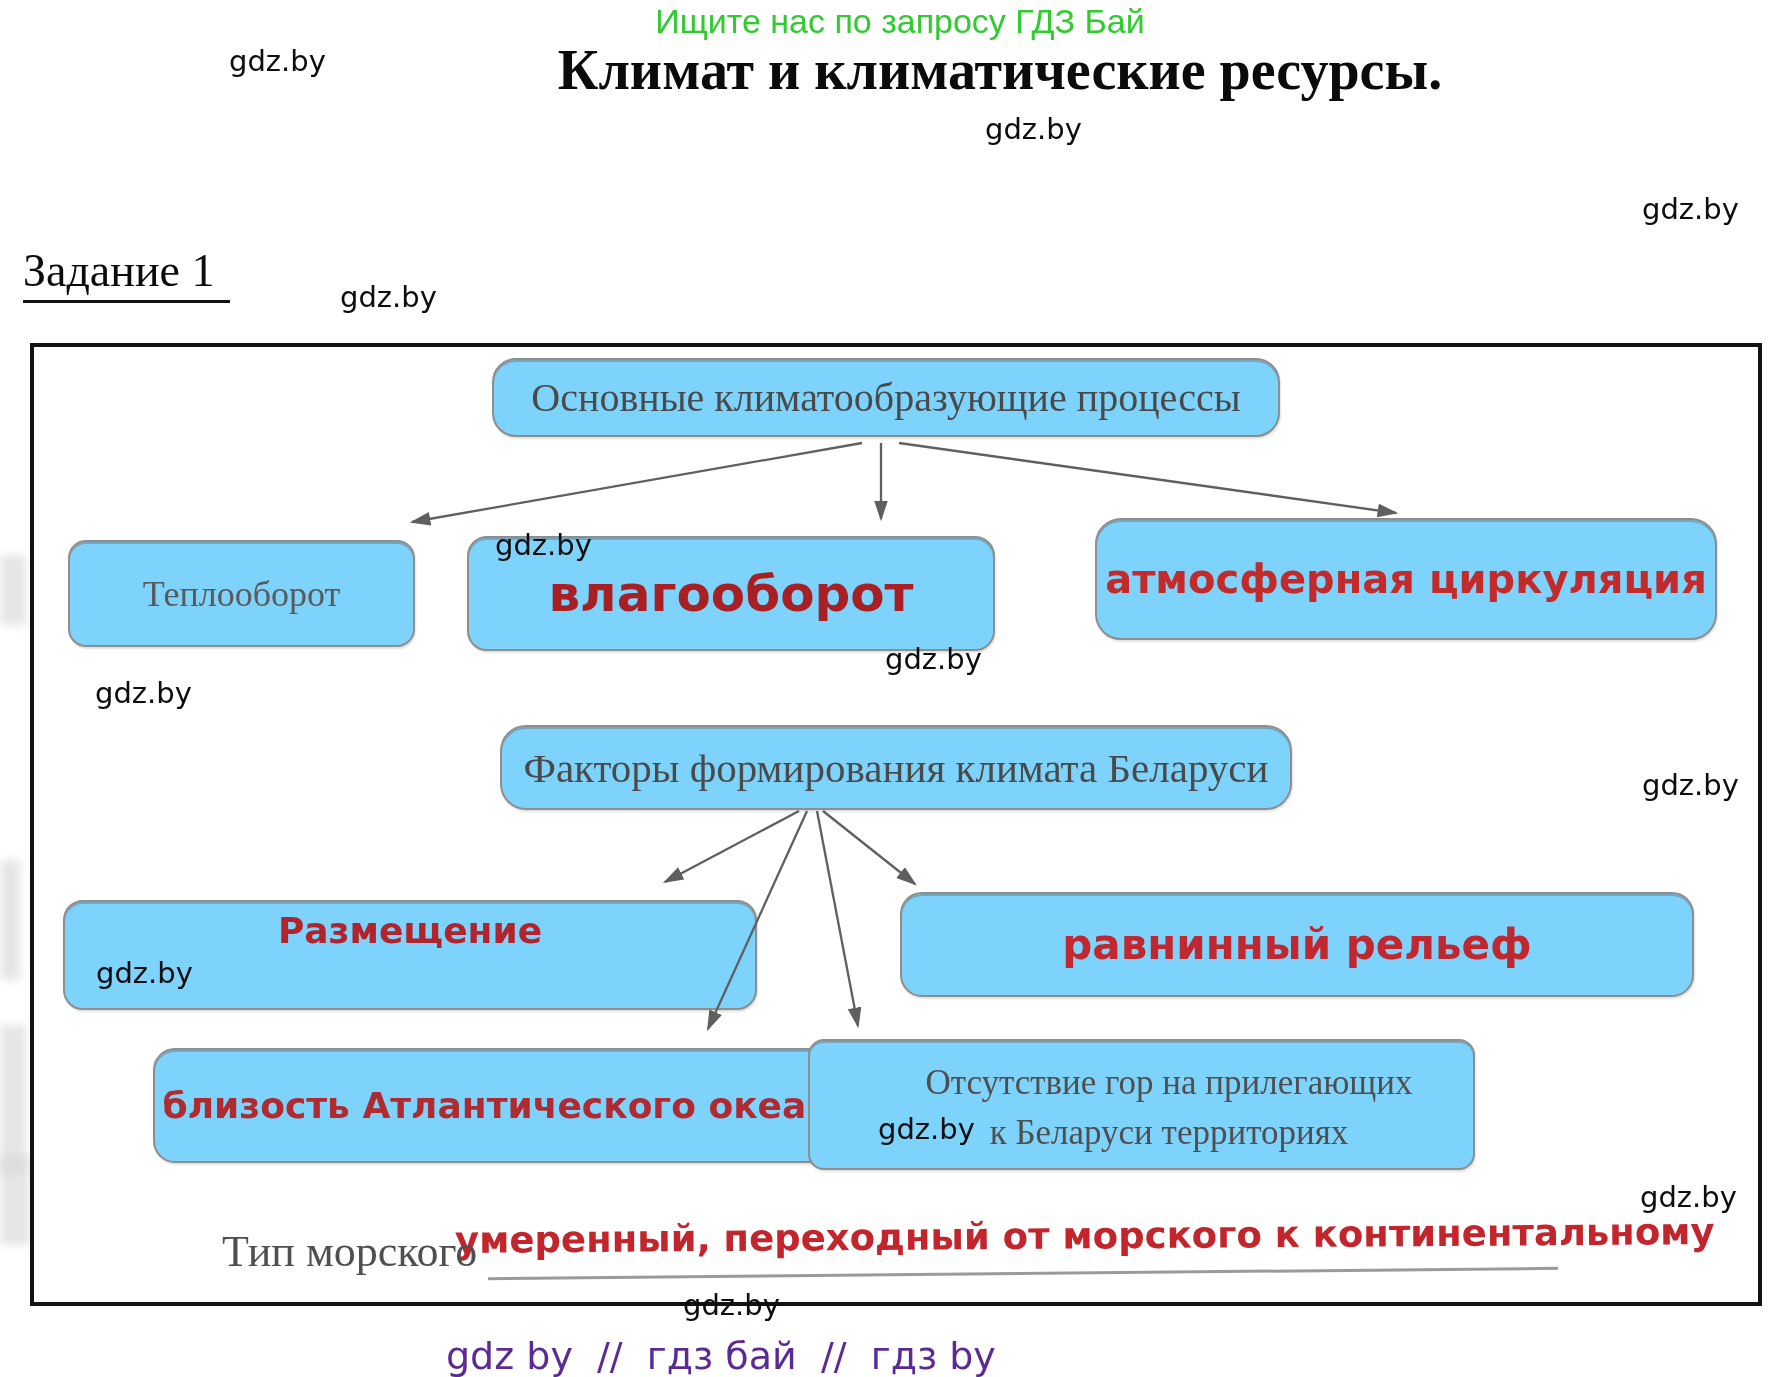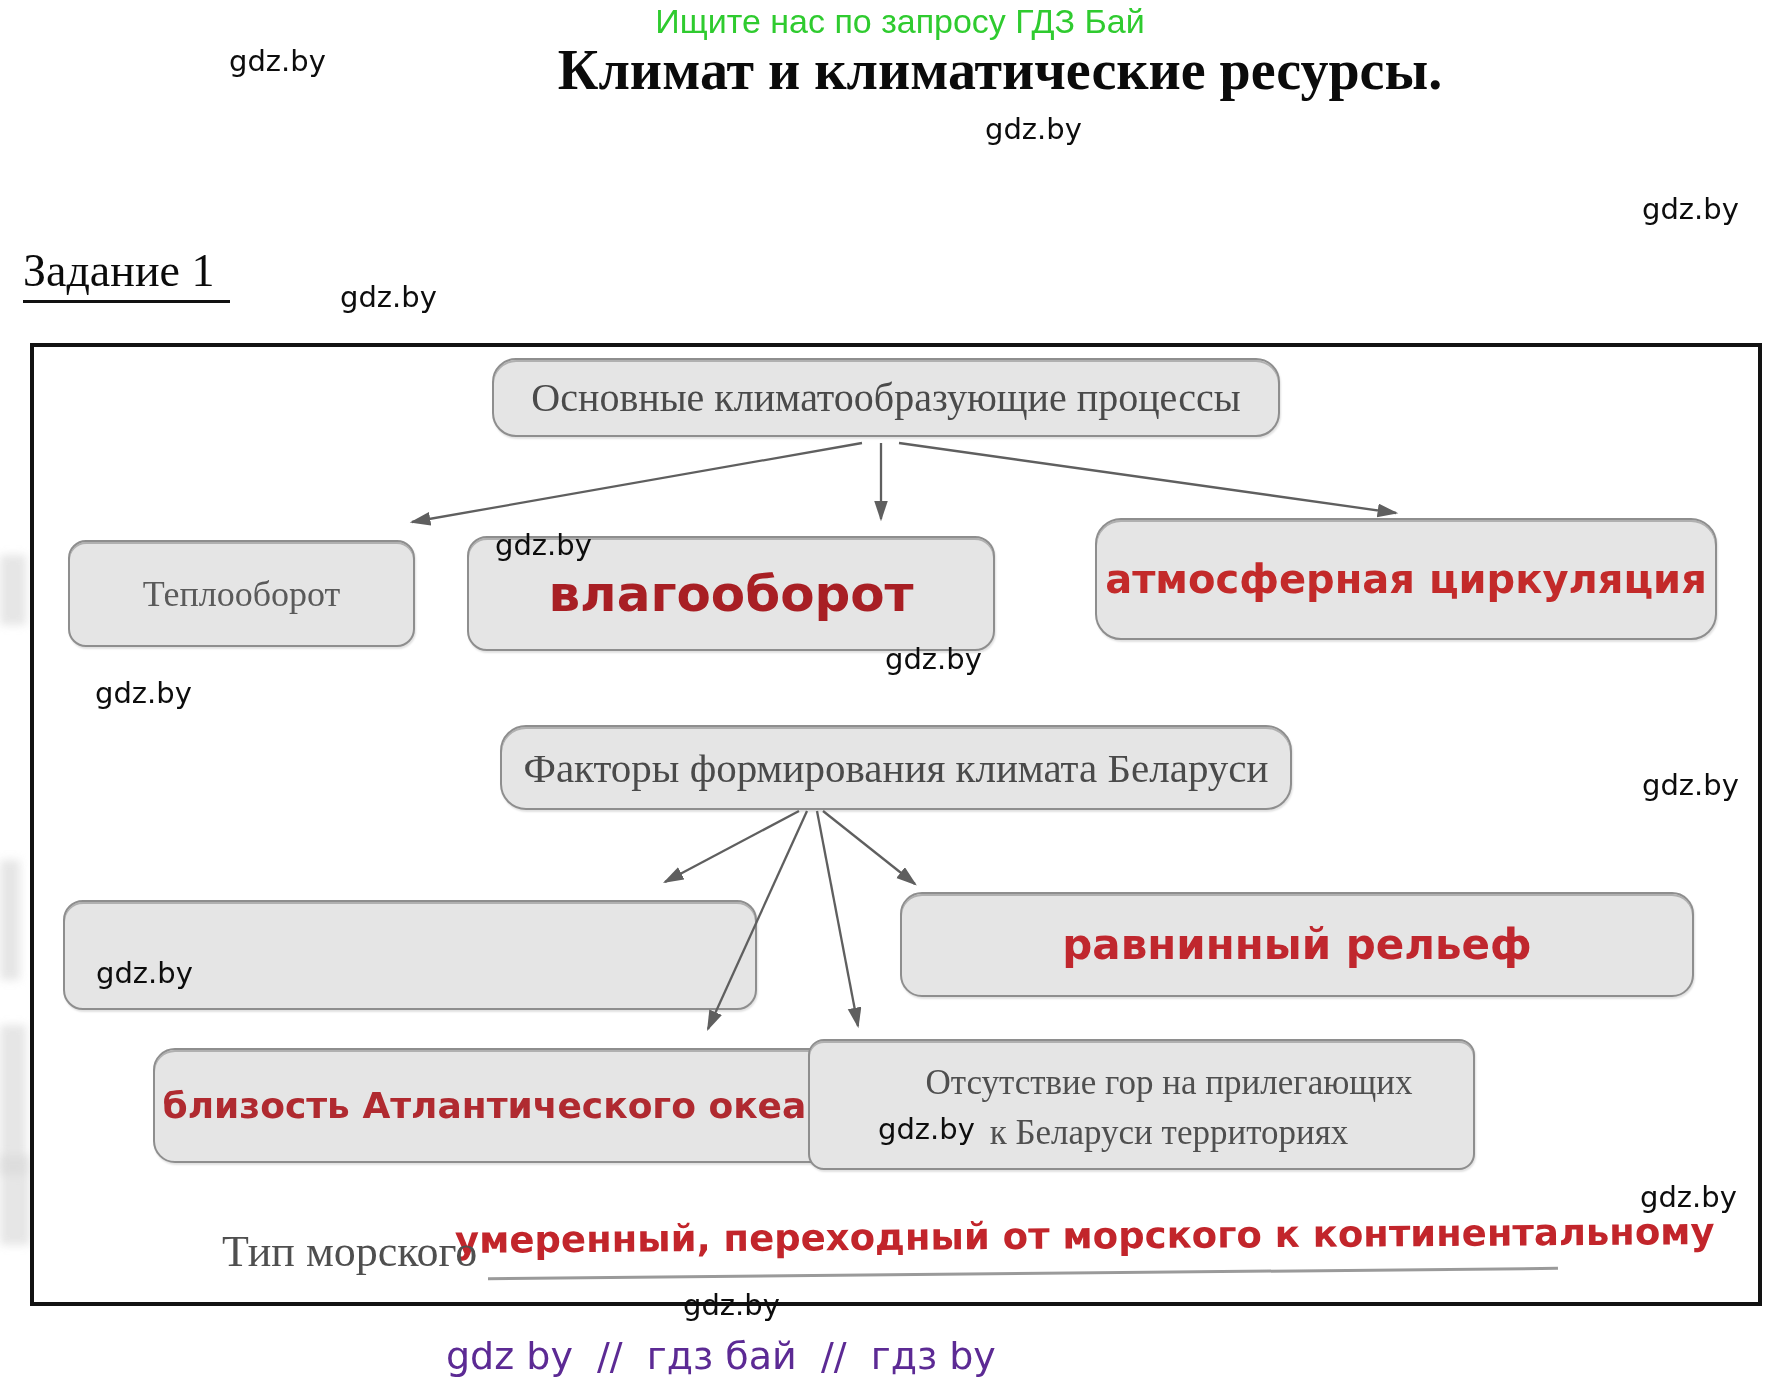--- a/index.html
+++ b/index.html
@@ -5,21 +5,21 @@
   html,body{margin:0;padding:0;}
   body{
     width:1792px;height:1377px;position:relative;background:#ffffff;
     font-family:"Liberation Sans", sans-serif;overflow:hidden;
   }
   .abs{position:absolute;}
   .serif{font-family:"Liberation Serif", serif;color:#4a4a4a;}
   .wm{font-family:"DejaVu Sans", sans-serif;font-size:29px;color:#0d0d0d;white-space:nowrap;z-index:6;}
   .red{font-family:"DejaVu Sans", sans-serif;font-weight:bold;white-space:nowrap;}
   .box{
-    position:absolute;background:#e5e5e5;border:2px solid #8e8e8e;
+    position:absolute;background:#7dd3fc;border:2px solid #8e8e8e;
     box-sizing:border-box;z-index:2;
     box-shadow:inset 0 2px 0 rgba(110,110,110,.45), 1px 2px 2px rgba(0,0,0,.12);
   }
   .center{display:flex;align-items:center;justify-content:center;text-align:center;}
   .smudge{position:absolute;filter:blur(4px);opacity:.65;z-index:0;background:#d9d9d9;}
   #arrow-layer{position:absolute;left:0;top:0;z-index:4;pointer-events:none;}
   .line2row{position:absolute;left:0;right:0;text-align:center;}
 </style>
 </head>
 <body>
@@ -65,20 +65,21 @@
 <div class="abs wm" style="left:885px;top:642px;">gdz.by</div>
 <div class="abs wm" style="left:95px;top:676px;">gdz.by</div>
 
 <div class="box center" style="left:500px;top:725px;width:792px;height:85px;border-radius:26px;">
   <span class="serif" style="font-size:41px;">Факторы формирования климата Беларуси</span>
 </div>
 
 <div class="abs wm" style="left:1642px;top:768px;">gdz.by</div>
 
 <div class="box" style="left:63px;top:900px;width:694px;height:110px;border-radius:20px;">
+  <div class="line2row red" style="top:8px;font-size:36px;color:#b3232c;">Размещение</div>
 </div>
 <div class="abs wm" style="left:96px;top:956px;">gdz.by</div>
 
 <div class="box center" style="left:900px;top:892px;width:794px;height:105px;border-radius:22px;">
   <span class="red" style="font-size:42px;color:#c0272e;">равнинный рельеф</span>
 </div>
 
 <div class="box center" style="left:153px;top:1048px;width:712px;height:115px;border-radius:22px;">
   <span class="red" style="font-size:36px;color:#b02a30;">близость Атлантического океана</span>
 </div>

